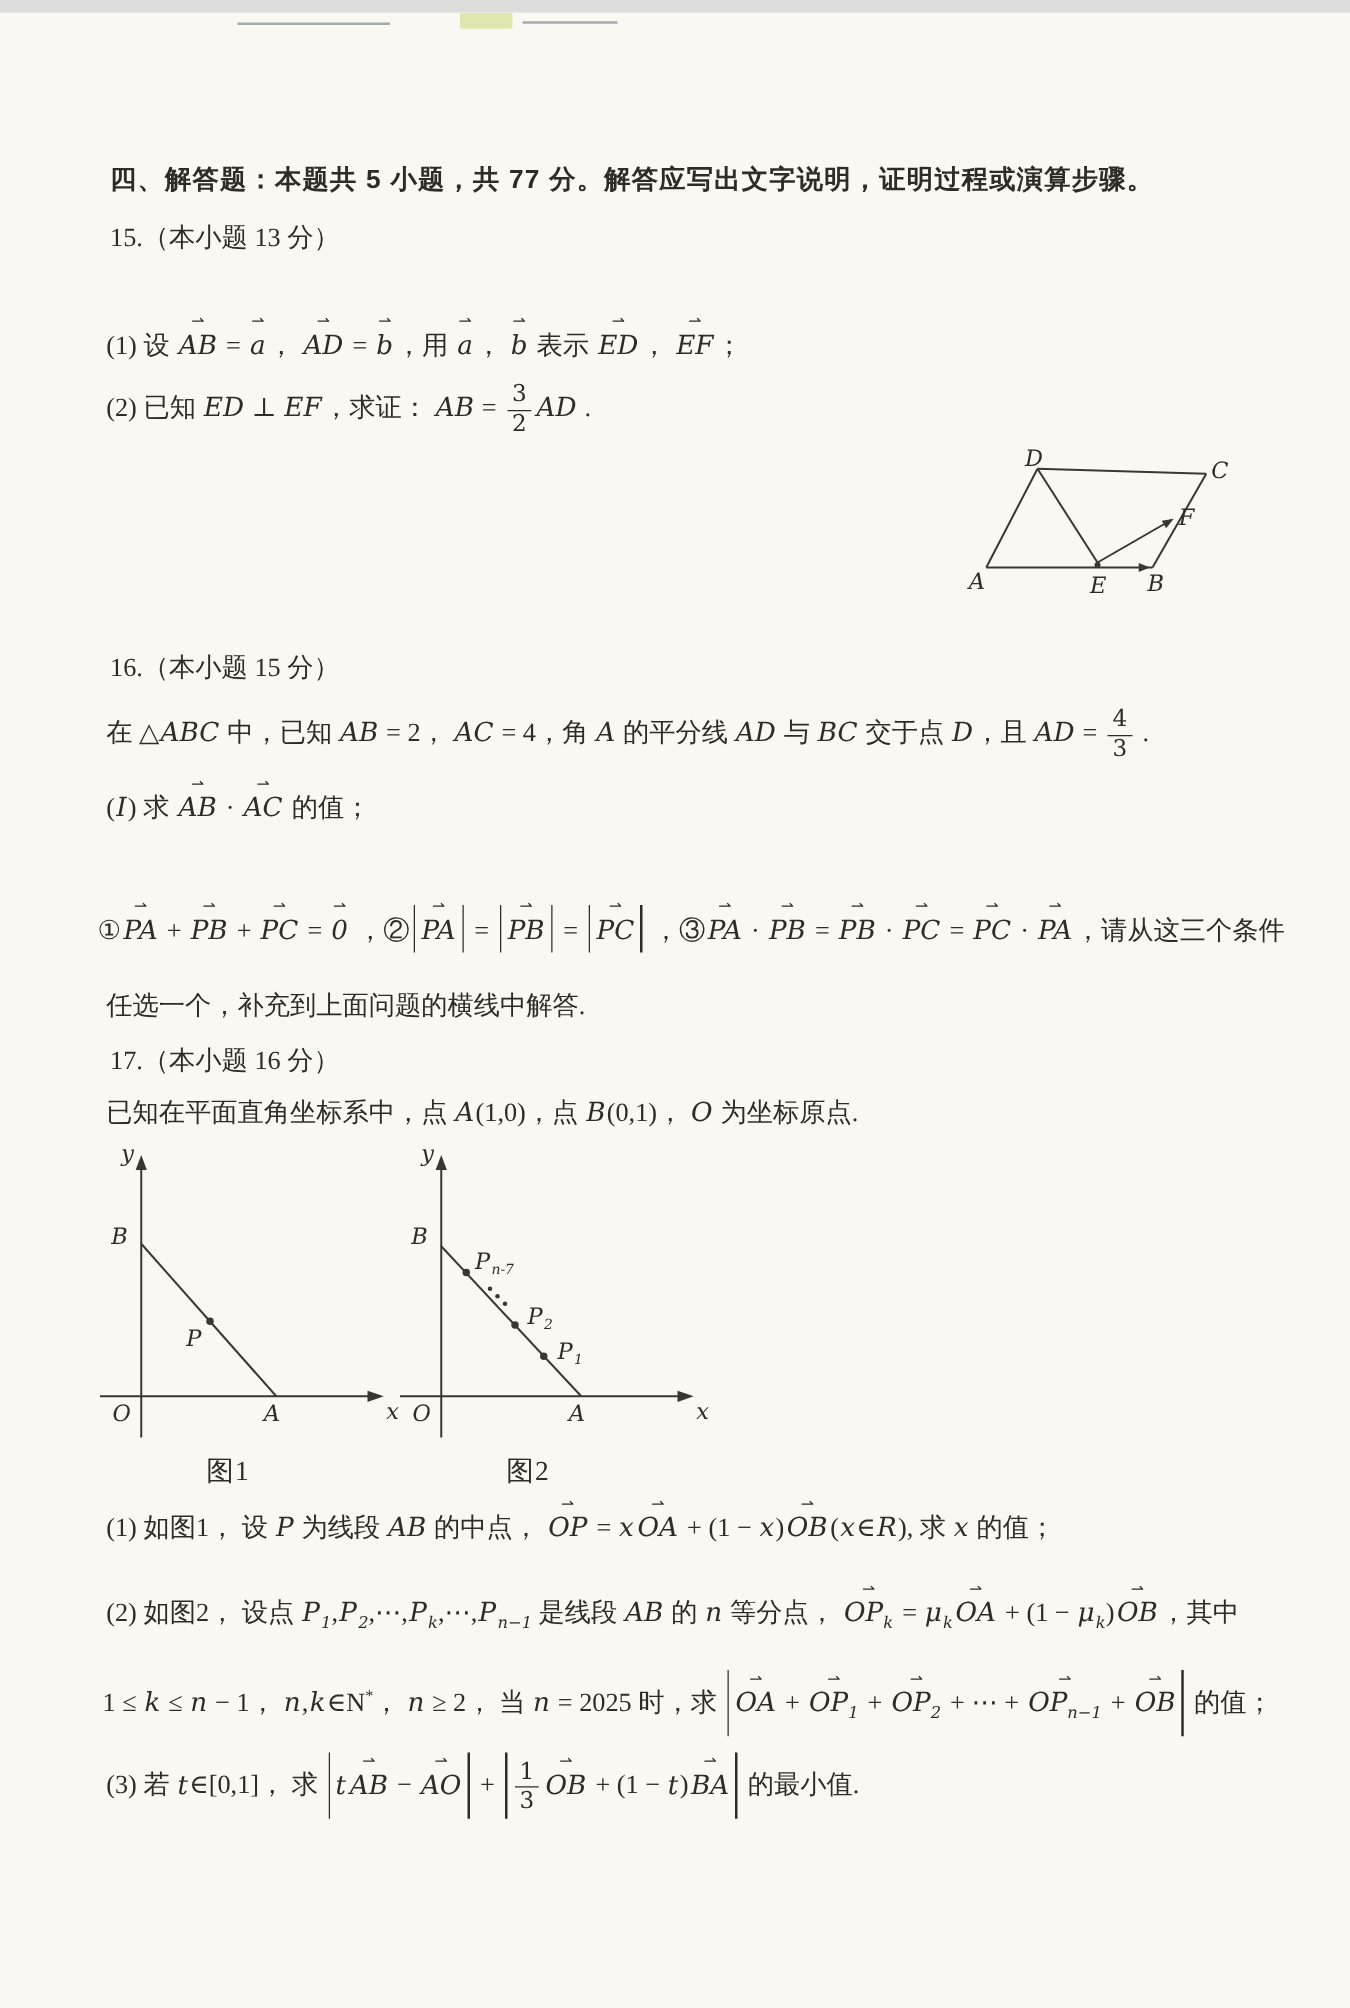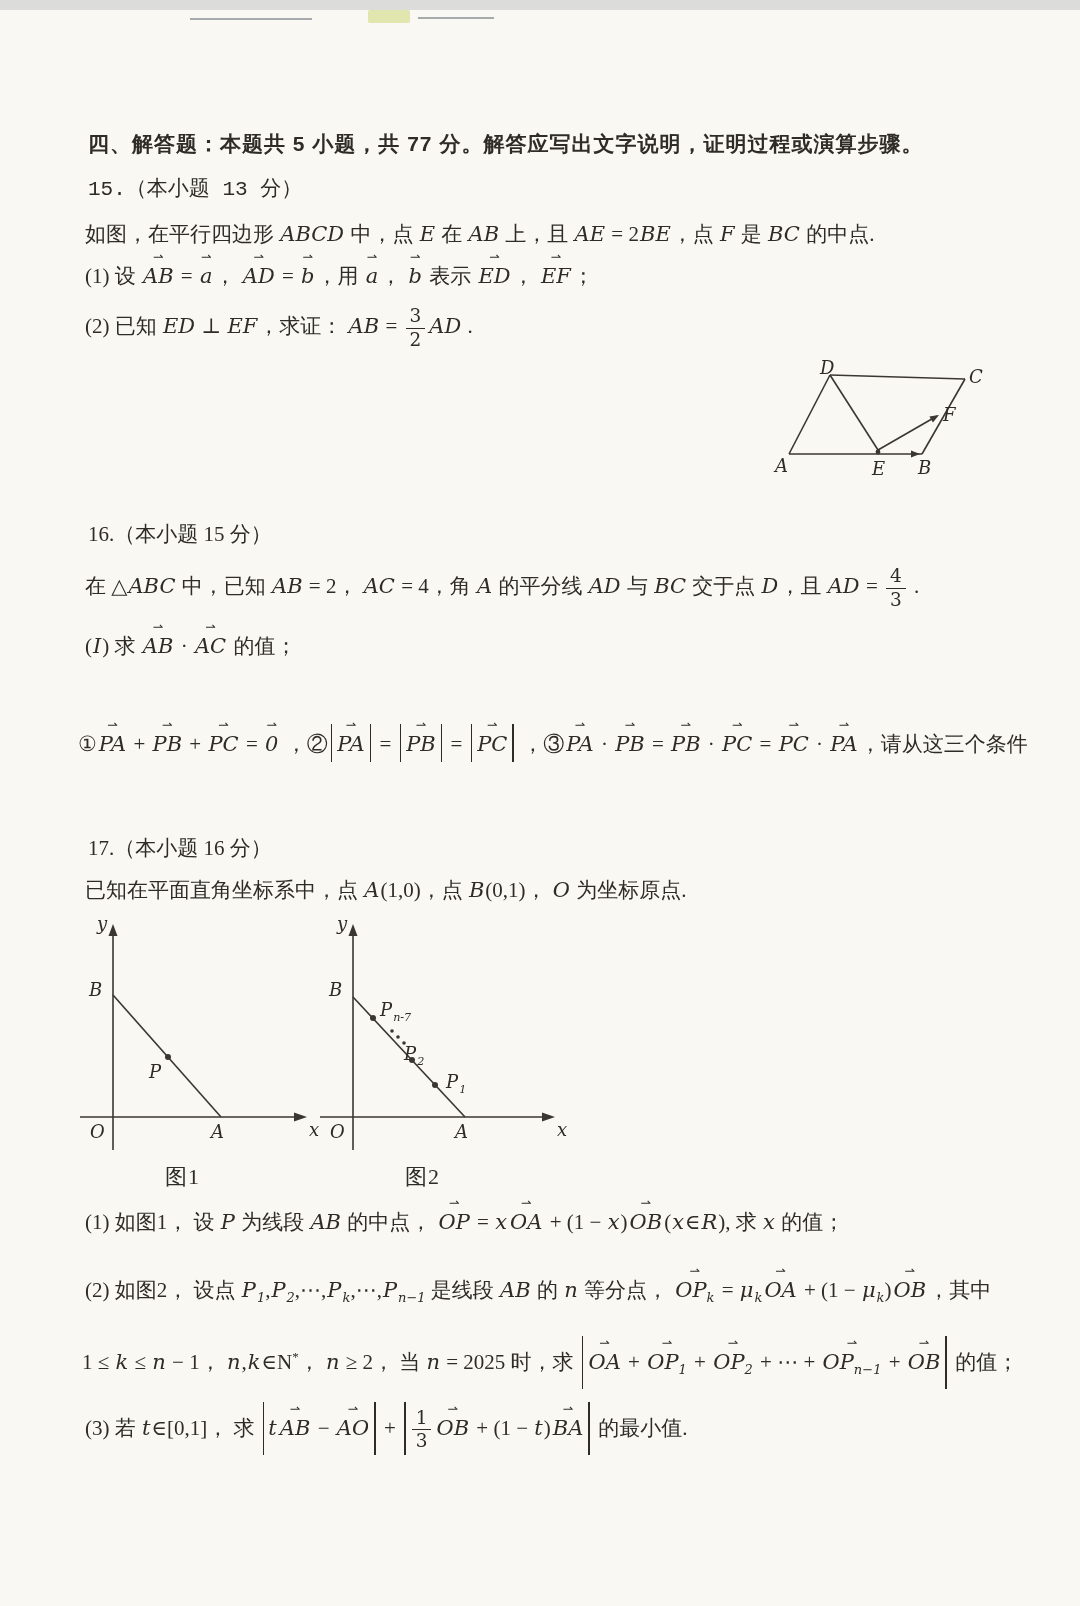--- a/index.html
+++ b/index.html
@@ -45,22 +45,21 @@
 <body>
 
 <div class="page">
 
   <div class="artifact" style="left:190px;top:8px;width:122px;height:2px;background:#a7aaac;"></div>
   <div class="artifact" style="left:368px;top:0;width:42px;height:13px;background:#e0e6ae;border-radius:2px;"></div>
   <div class="artifact" style="left:418px;top:7px;width:76px;height:2px;background:#a7aaac;"></div>
 
   <div class="line bold" style="left:88px;top:118px;font-size:21px;">四、解答题：本题共 5 小题，共 77 分。解答应写出文字说明，证明过程或演算步骤。</div>
 
-  <div class="line" style="left:88px;top:164px;font-family:Liberation Mono, monospace;">15.（本小题 13 分）</div>
-  <div class="line" style="left:85px;top:208px;">如图，在平行四边形 <span class="mi">ABCD</span> 中，点 <span class="mi">E</span> 在 <span class="mi">AB</span> 上，且 <span class="mi">AE</span> = 2<span class="mi">BE</span>，点 <span class="mi">F</span> 是 <span class="mi">BC</span> 的中点.</div>
+  <div class="line" style="left:88px;top:164px;">15.（本小题 13 分）</div>
   <div class="line" style="left:85px;top:250px;">(1) 设 <span class="vec"><span class="arr">⇀</span><span class="vb">AB</span></span> = <span class="vec"><span class="arr">⇀</span><span class="vb">a</span></span>， <span class="vec"><span class="arr">⇀</span><span class="vb">AD</span></span> = <span class="vec"><span class="arr">⇀</span><span class="vb">b</span></span>，用 <span class="vec"><span class="arr">⇀</span><span class="vb">a</span></span>， <span class="vec"><span class="arr">⇀</span><span class="vb">b</span></span> 表示 <span class="vec"><span class="arr">⇀</span><span class="vb">ED</span></span>， <span class="vec"><span class="arr">⇀</span><span class="vb">EF</span></span>；</div>
   <div class="line" style="left:85px;top:296px;">(2) 已知 <span class="mi">ED</span> ⊥ <span class="mi">EF</span>，求证： <span class="mi">AB</span> = <span class="frac">
         <span class="fn">3</span>
         <span class="fd">2</span>
       </span><span class="mi">AD</span> .</div>
 
   <div class="figure" style="left:772px;top:352px;width:230px;height:115px;">
     <svg width="230" height="115" viewBox="0 0 230 115">
       <line x1="17" y1="92" x2="58" y2="13"></line>
       <line x1="58" y1="13" x2="193" y2="17"></line>
@@ -80,20 +79,21 @@
     <span class="flabel" style="left:171px;top:44px;">F</span>
   </div>
 
   <div class="line" style="left:88px;top:508px;">16.（本小题 15 分）</div>
   <div class="line" style="left:85px;top:556px;">在 △<span class="mi">ABC</span> 中，已知 <span class="mi">AB</span> = 2， <span class="mi">AC</span> = 4，角 <span class="mi">A</span> 的平分线 <span class="mi">AD</span> 与 <span class="mi">BC</span> 交于点 <span class="mi">D</span>，且 <span class="mi">AD</span> = <span class="frac">
         <span class="fn">4</span>
         <span class="fd">3</span>
       </span> .</div>
   <div class="line" style="left:85px;top:620px;">(<span class="mi">I</span>) 求 <span class="vec"><span class="arr">⇀</span><span class="vb">AB</span></span> · <span class="vec"><span class="arr">⇀</span><span class="vb">AC</span></span> 的值；</div>
   <div class="line" style="left:78px;top:714px;">①<span class="vec"><span class="arr">⇀</span><span class="vb">PA</span></span> + <span class="vec"><span class="arr">⇀</span><span class="vb">PB</span></span> + <span class="vec"><span class="arr">⇀</span><span class="vb">PC</span></span> = <span class="vec"><span class="arr">⇀</span><span class="vb">0</span></span> ，②<span class="bigbar"></span><span class="vec"><span class="arr">⇀</span><span class="vb">PA</span></span><span class="bigbar"></span> = <span class="bigbar"></span><span class="vec"><span class="arr">⇀</span><span class="vb">PB</span></span><span class="bigbar"></span> = <span class="bigbar"></span><span class="vec"><span class="arr">⇀</span><span class="vb">PC</span></span><span class="bigbar"></span> ，③<span class="vec"><span class="arr">⇀</span><span class="vb">PA</span></span> · <span class="vec"><span class="arr">⇀</span><span class="vb">PB</span></span> = <span class="vec"><span class="arr">⇀</span><span class="vb">PB</span></span> · <span class="vec"><span class="arr">⇀</span><span class="vb">PC</span></span> = <span class="vec"><span class="arr">⇀</span><span class="vb">PC</span></span> · <span class="vec"><span class="arr">⇀</span><span class="vb">PA</span></span>，请从这三个条件</div>
+  <div class="line" style="left:85px;top:778px;">任选一个，补充到上面问题的横线中解答.</div>
 
   <div class="line" style="left:88px;top:822px;">17.（本小题 16 分）</div>
   <div class="line" style="left:85px;top:864px;">已知在平面直角坐标系中，点 <span class="mi">A</span>(1,0)，点 <span class="mi">B</span>(0,1)， <span class="mi">O</span> 为坐标原点.</div>
 
   <div class="figure" style="left:75px;top:905px;width:250px;height:245px;">
     <svg width="250" height="245" viewBox="0 0 250 245">
       <line x1="38" y1="18" x2="38" y2="235"></line>
       <polygon points="38,9 33.5,21 42.5,21"></polygon>
       <line x1="5" y1="202" x2="224" y2="202"></line>
       <polygon points="232,202 219,197.5 219,206.5"></polygon>
@@ -119,21 +119,21 @@
       <circle cx="58" cy="103" r="3"></circle>
       <circle cx="77" cy="116" r="1.8"></circle>
       <circle cx="83" cy="122" r="1.8"></circle>
       <circle cx="89" cy="128" r="1.8"></circle>
       <circle cx="97" cy="145" r="3"></circle>
       <circle cx="120" cy="170" r="3"></circle>
     </svg>
     <span class="flabel" style="left:22px;top:0px;">y</span>
     <span class="flabel" style="left:14px;top:66px;">B</span>
     <span class="flabel" style="left:64px;top:86px;"><span class="mi">P</span><sub class="ms">n-7</sub></span>
-    <span class="flabel" style="left:88px;top:130px;"><span class="mi">P</span><sub class="ms">2</sub></span>
+    <span class="flabel" style="left:106px;top:130px;"><span class="mi">P</span><sub class="ms">2</sub></span>
     <span class="flabel" style="left:130px;top:158px;"><span class="mi">P</span><sub class="ms">1</sub></span>
     <span class="flabel" style="left:15px;top:208px;">O</span>
     <span class="flabel" style="left:140px;top:208px;">A</span>
     <span class="flabel" style="left:242px;top:206px;">x</span>
   </div>
   <div class="caption" style="left:405px;top:1152px;">图2</div>
 
   <div class="line" style="left:85px;top:1196px;">(1) 如图1， 设 <span class="mi">P</span> 为线段 <span class="mi">AB</span> 的中点， <span class="vec"><span class="arr">⇀</span><span class="vb">OP</span></span> = <span class="mi">x</span><span class="vec"><span class="arr">⇀</span><span class="vb">OA</span></span> + (1 − <span class="mi">x</span>)<span class="vec"><span class="arr">⇀</span><span class="vb">OB</span></span>(<span class="mi">x</span>∈<span class="mi">R</span>), 求 <span class="mi">x</span> 的值；</div>
   <div class="line" style="left:85px;top:1264px;">(2) 如图2， 设点 <span class="mi">P</span><sub class="ms">1</sub>,<span class="mi">P</span><sub class="ms">2</sub>,⋯,<span class="mi">P</span><sub class="ms">k</sub>,⋯,<span class="mi">P</span><sub class="ms">n−1</sub> 是线段 <span class="mi">AB</span> 的 <span class="mi">n</span> 等分点， <span class="vec"><span class="arr">⇀</span><span class="vb">OP</span><sub class="ms">k</sub></span> = <span class="mi">μ</span><sub class="ms">k</sub><span class="vec"><span class="arr">⇀</span><span class="vb">OA</span></span> + (1 − <span class="mi">μ</span><sub class="ms">k</sub>)<span class="vec"><span class="arr">⇀</span><span class="vb">OB</span></span>，其中</div>
   <div class="line" style="left:82px;top:1326px;">1 ≤ <span class="mi">k</span> ≤ <span class="mi">n</span> − 1， <span class="mi">n</span>,<span class="mi">k</span>∈N<sup class="msup">*</sup>， <span class="mi">n</span> ≥ 2， 当 <span class="mi">n</span> = 2025 时，求 <span class="bigbar tall"></span><span class="vec"><span class="arr">⇀</span><span class="vb">OA</span></span> + <span class="vec"><span class="arr">⇀</span><span class="vb">OP</span><sub class="ms">1</sub></span> + <span class="vec"><span class="arr">⇀</span><span class="vb">OP</span><sub class="ms">2</sub></span> + ⋯ + <span class="vec"><span class="arr">⇀</span><span class="vb">OP</span><sub class="ms">n−1</sub></span> + <span class="vec"><span class="arr">⇀</span><span class="vb">OB</span></span><span class="bigbar tall"></span> 的值；</div>

